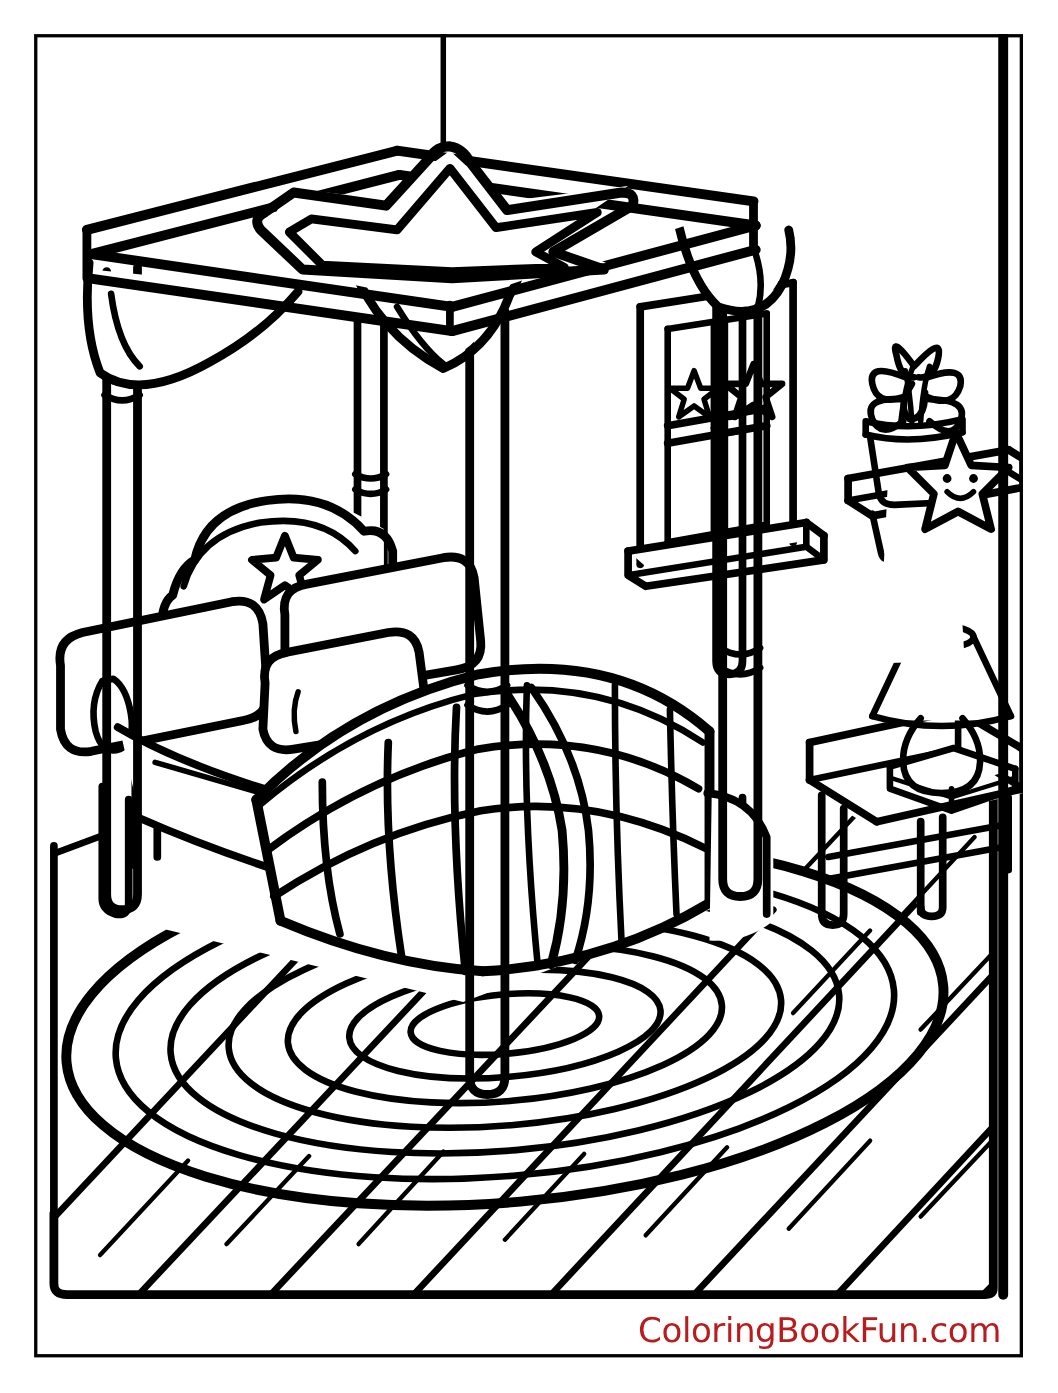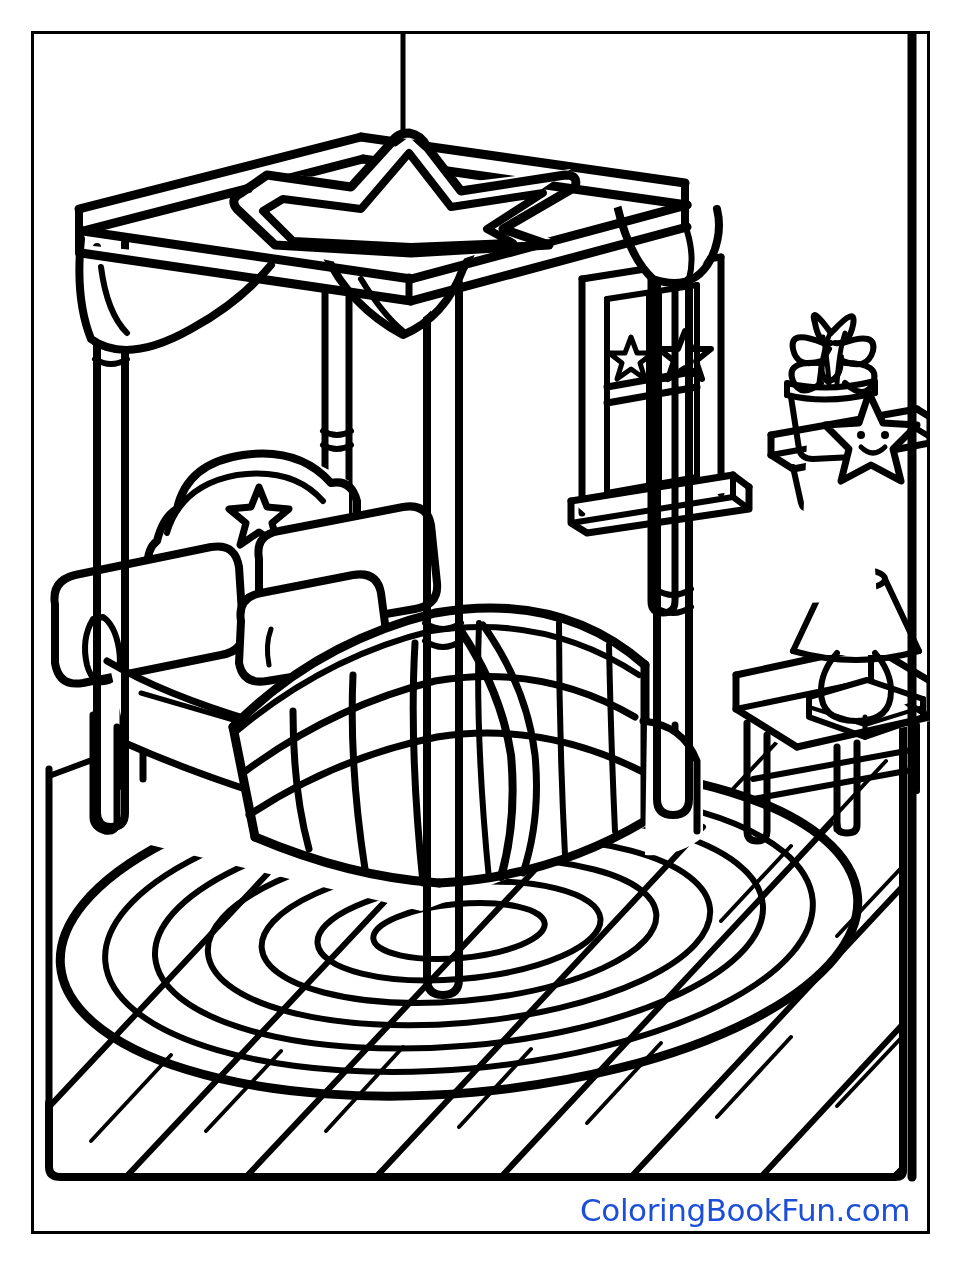--- a/index.html
+++ b/index.html
@@ -42,21 +42,21 @@
     width: 100%;
     height: 100%;
   }
   #watermark {
     position: absolute;
     right: 52px;
     bottom: 38px;
     font-size: 31px;
     font-weight: 500;
     letter-spacing: -0.4px;
-    color: #1d4ed8;
+    color: #b91c1c;
     font-family: "DejaVu Sans", sans-serif;
     white-space: nowrap;
     user-select: none;
   }
 </style>
 </head>
 <body>
 
 <div id="page">
 

